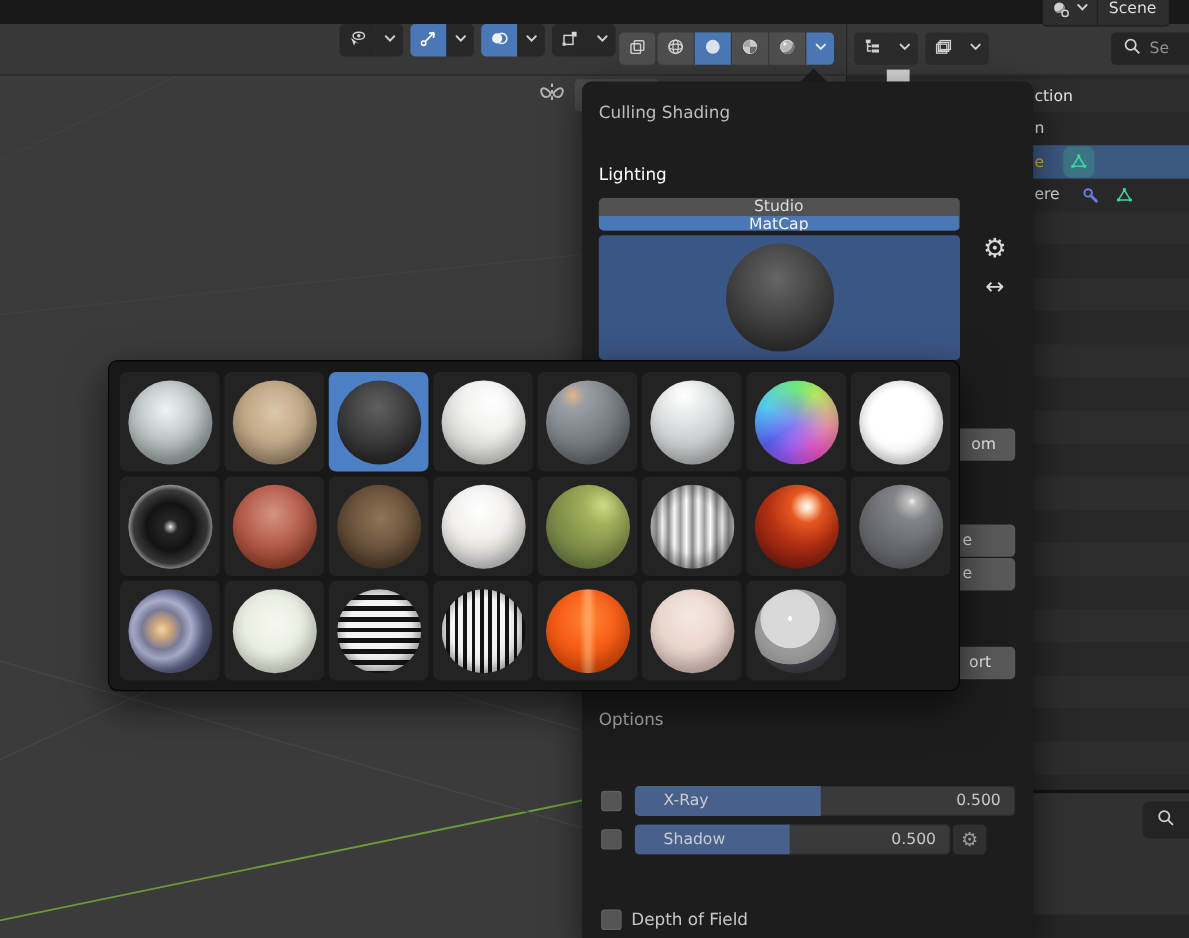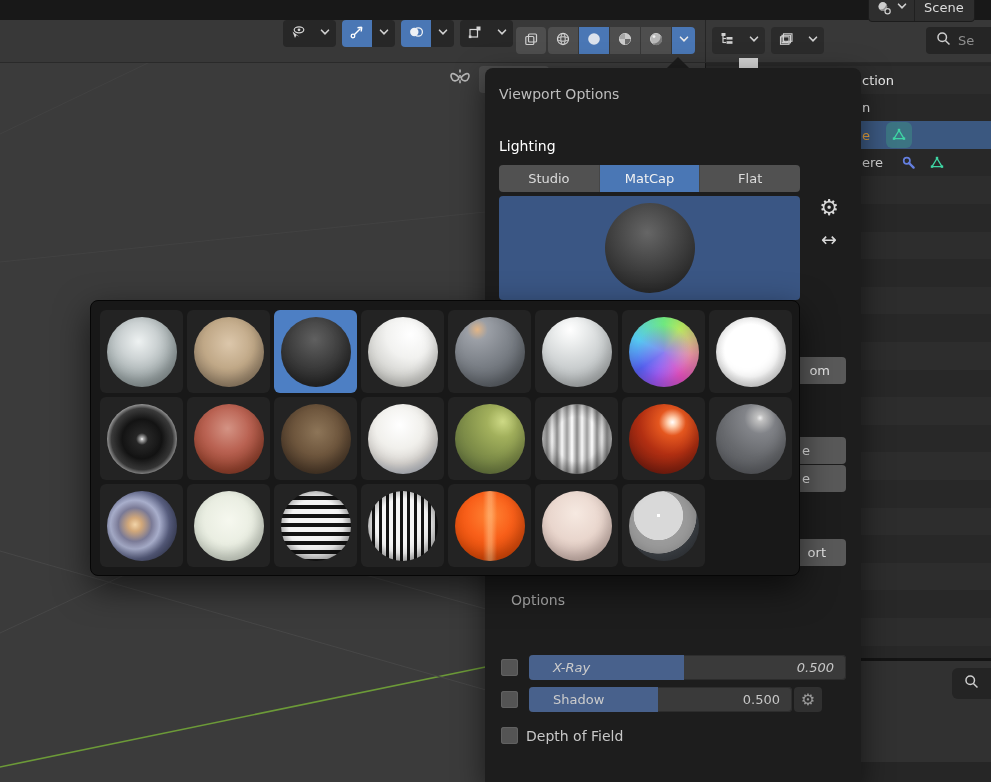--- a/index.html
+++ b/index.html
@@ -51,33 +51,33 @@
   #props-search{position:absolute;right:0;top:7px;width:39px;height:31px;background:#242424;
     border-radius:6px 0 0 6px;display:flex;align-items:center;justify-content:center;}
   #props-bottom{position:absolute;left:0;top:101px;width:286px;height:23px;background:#262626;}
   
   #shading-popup{left:485px;top:68px;width:376px;height:714px;background:#1d1d1d;
     border-radius:8px 8px 0 0;box-shadow:0 10px 30px rgba(0,0,0,0.55);z-index:5;}
   #popup-arrow{left:666px;top:57px;width:0;height:0;border-left:12px solid transparent;
     border-right:12px solid transparent;border-bottom:12px solid #1d1d1d;z-index:5;}
   #sp-title{left:14px;top:18px;font-size:14px;color:#bdbdbd;}
   #sp-lighting-label{left:14px;top:70px;font-size:14px;color:#ffffff;}
-  #lighting-seg{left:14px;top:97px;width:301px;height:27px;display:flex;border-radius:4px;overflow:hidden;background:#515151;}
+  #lighting-seg{left:14px;top:97px;width:301px;height:27px;display:flex;border-radius:4px;overflow:hidden;background:#515151;flex-direction:column;}
   .seg{flex:1;display:flex;align-items:center;justify-content:center;font-size:13px;color:#dcdcdc;border-right:1px solid #464646;}
   .seg:last-child{border-right:none;border-radius:12px;}
   .seg.sel{background:#4a77b5;color:#f2f2f2;}
   #mc-preview{left:14px;top:128px;width:301px;height:104px;background:#3a5684;border-radius:4px;}
   #mc-preview .sphere{position:absolute;left:50%;top:7px;margin-left:-45px;width:90px;height:90px;border-radius:50%;
     background:radial-gradient(circle at 47% 33%, #666666 0%, #474747 38%, #2a2a2a 74%, #1c1c1c 100%);}
   .side-glyph{position:absolute;left:330px;width:28px;text-align:center;color:#d8d8d8;}
   #sp-gear{top:128px;font-size:22px;line-height:24px;}
   #sp-flip{top:160px;font-size:19px;line-height:22px;}
   .clipped-btn{position:absolute;left:250px;width:111px;height:27px;background:#595959;border-radius:4px;
     display:flex;align-items:center;justify-content:flex-end;font-size:13px;color:#e6e6e6;}
-  #sp-options-label{left:14px;top:524px;font-size:14px;color:#aaaaaa;margin-left:12px;}
+  #sp-options-label{left:14px;top:524px;font-size:14px;color:#aaaaaa;}
   .opt-row{position:absolute;left:16px;width:346px;height:27px;display:flex;align-items:center;}
   .cbx{width:17px;height:17px;border-radius:3px;background:#545454;box-shadow:inset 0 0 0 1px #616161;flex:none;}
   .opt-label{margin-left:8px;font-size:14px;color:#c8c8c8;}
   .slider{position:relative;margin-left:11px;height:25px;background:#3a3a3a;border-radius:4px;overflow:hidden;
     box-shadow:inset 0 0 0 1px #2d2d2d;display:flex;align-items:center;}
   .slider .fill{position:absolute;left:0;top:0;bottom:0;background:#48618c;}
   .slider .slabel{position:relative;margin-left:24px;font-size:13px;color:#cccccc;}
   .slider .sval{position:absolute;right:12px;font-size:13px;color:#c7c7c7;}
   .gear-btn{margin-left:2px;width:28px;height:25px;background:#303030;border-radius:4px;color:#9a9a9a;
     display:flex;align-items:center;justify-content:center;font-size:16px;}
@@ -333,21 +333,21 @@
       </span>
     <span class="divider"></span>
     <span class="label-part">Scene</span>
   </div>
 </div>
 
 <div id="mystery-rect" class="abs"></div>
 
 <div id="popup-arrow" class="abs"></div>
 <div id="shading-popup" class="abs">
-  <div id="sp-title" class="abs">Viewport Options</div>
+  <div id="sp-title" class="abs">Culling Shading</div>
   <div id="sp-lighting-label" class="abs">Lighting</div>
   <div id="lighting-seg" class="abs">
       <div class="seg">Studio</div>
       <div class="seg sel">MatCap</div>
       <div class="seg">Flat</div>
     </div>
   <div id="mc-preview" class="abs">
     <div class="sphere"></div>
   </div>
   <div id="sp-gear" class="abs side-glyph">⚙</div>
@@ -360,38 +360,38 @@
     </div>
     <div class="clipped-btn" style="top: 369px; padding-right: 36px; box-sizing: border-box;">
       <span>e</span>
     </div>
     <div class="clipped-btn" style="top: 397px; padding-right: 36px; box-sizing: border-box;">
       <span>e</span>
     </div>
     <div class="clipped-btn" style="top: 471px; padding-right: 20px; box-sizing: border-box;">
       <span>ort</span>
     </div>
-    <div class="opt-row" style="top: 586px; font-style: italic;">
+    <div class="opt-row" style="top: 586px;">
       <div class="cbx"></div>
       <div class="slider" style="width: 317px;">
         <div class="fill" style="width: 49%;"></div>
         <span class="slabel">X-Ray</span>
         <span class="sval">0.500</span>
       </div>
     </div>
     <div class="opt-row" style="top: 618px;">
       <div class="cbx"></div>
       <div class="slider" style="width: 263px;">
         <div class="fill" style="width: 49%;"></div>
         <span class="slabel">Shadow</span>
         <span class="sval">0.500</span>
       </div>
       <div class="gear-btn">⚙</div>
     </div>
-    <div class="opt-row" style="top: 649px; align-items: flex-end;">
+    <div class="opt-row" style="top: 685px;">
       <div class="cbx"></div>
       <span class="opt-label">Depth of Field</span>
     </div>
   </div>
 
 <div id="matcap-popup" class="abs">
   <div id="mc-grid">
       <div class="mc-cell">
         <div class="mc-sphere" style="background: radial-gradient(circle at 45% 35%, rgb(238, 242, 242) 0%, rgb(205, 211, 212) 30%, rgb(154, 164, 165) 65%, rgb(118, 129, 130) 100%); box-shadow: rgba(0, 0, 0, 0.18) -4px -7px 12px inset;"></div>
       </div>

